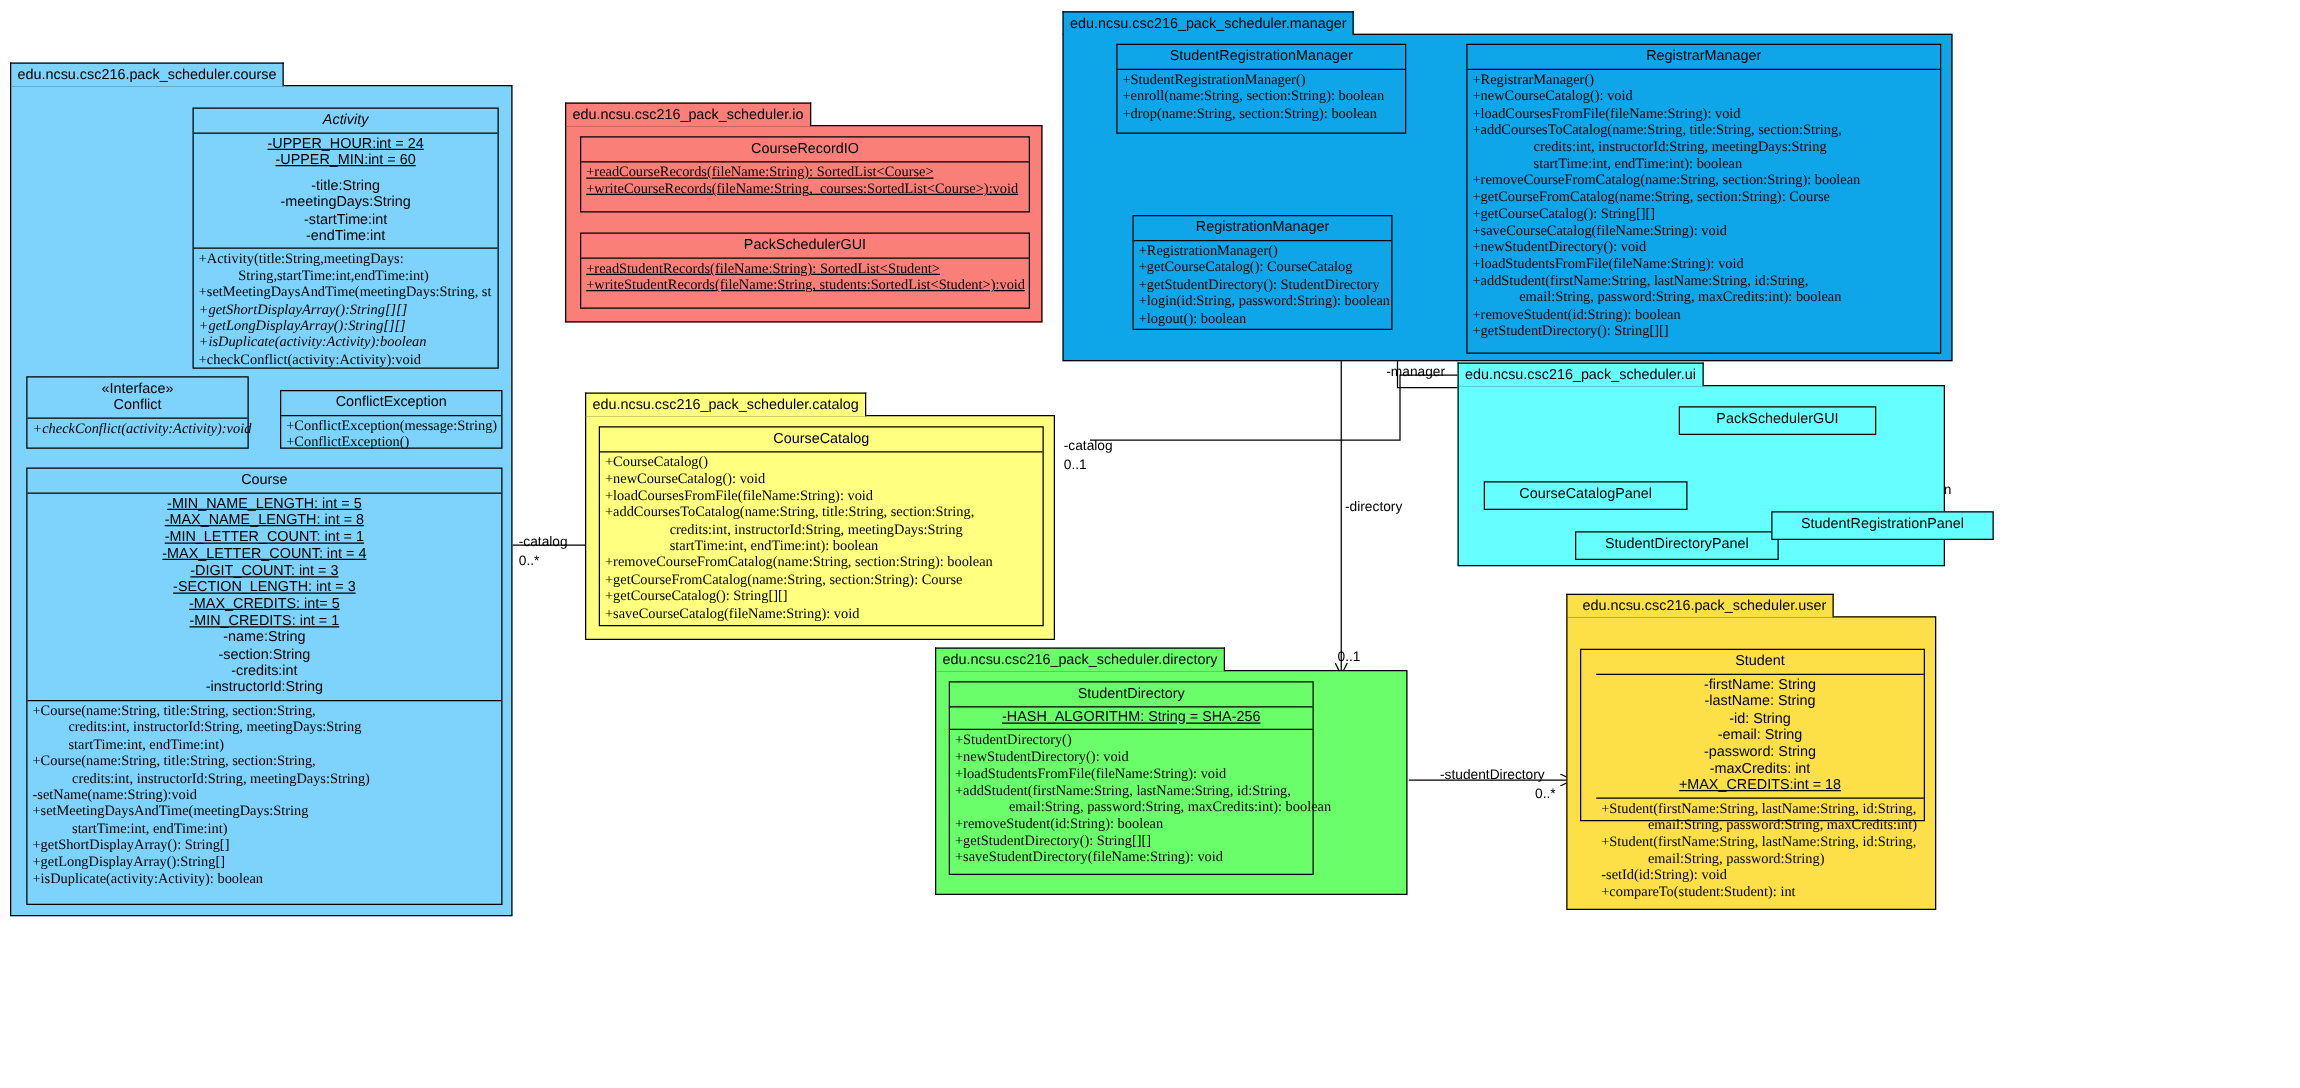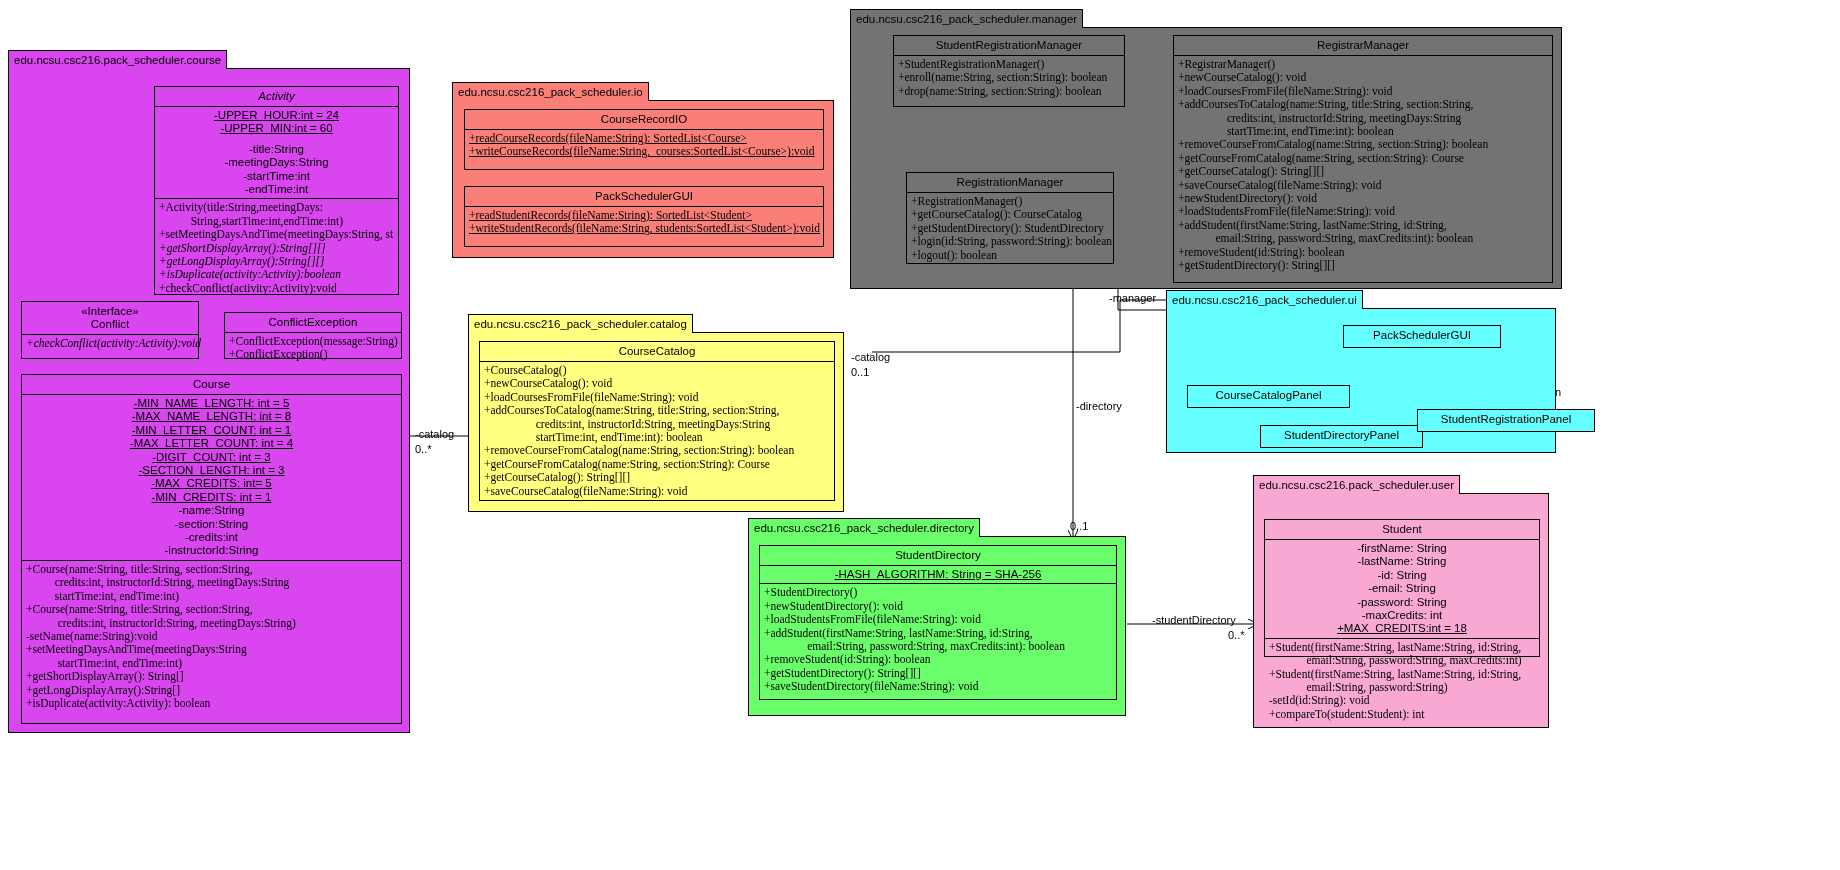--- a/index.html
+++ b/index.html
@@ -17,27 +17,27 @@
   .cls-ops{padding:2px 4px;line-height:13.4px;}
   .cls-attrs.noborder,.cls-ops.noborder{border-bottom:none;font-family:Liberation Serif, serif;}
   .row{white-space:pre;}
   .ital{font-style:italic;}
   .under{text-decoration:underline;}
   .empty{height:7px;}
   .lbl{position:absolute;white-space:nowrap;font-size:11px;background:transparent;}
   svg.edges{position:absolute;left:0;top:0;width:1840px;height:870px;overflow:visible;}
 
   
-  .p-course{background:#d946ef;}
+  .p-course{background:#7dd3fc;}
   .p-io{background:#fa7f79;}
-  .p-manager{background:#737373;}
+  .p-manager{background:#0ea5e9;}
   .p-catalog{background:#ffff80;}
   .p-ui{background:#66ffff;}
   .p-directory{background:#6aff6a;}
-  .p-user{background:#f9a8d4;}
+  .p-user{background:#fde047;padding-left:12px;}
 </style>
 </head>
 <body>
 
 <svg class="edges">
   <defs>
     <marker id="hollowtri" markerWidth="14" markerHeight="12" refX="12" refY="6" orient="auto">
       <path d="M0,0 L12,6 L0,12 z" fill="#ffffff" stroke="#000" stroke-width="1"></path>
     </marker>
     <marker id="openarrow" markerWidth="12" markerHeight="10" refX="10" refY="5" orient="auto">
@@ -264,21 +264,21 @@
   </div>
 
   <div class="cls p-ui" style="left:250px;top:100px;width:178px;height:23px;">
     <div class="cls-name" style="border-bottom:none;">StudentRegistrationPanel</div>
   </div>
 </div>
 
 <div class="pkg p-directory" style="left:748px;top:536px;width:378px;height:180px;">
   <div class="pkg-tab p-directory">edu.ncsu.csc216_pack_scheduler.directory</div>
 
-  <div class="cls p-directory" style="left:10px;top:8px;width:358px;height:155px;">
+  <div class="cls p-directory" style="left:10px;top:8px;width:292px;height:155px;">
     <div class="cls-name">StudentDirectory</div>
     <div class="cls-attrs">
       <div class="row under">-HASH_ALGORITHM: String = SHA-256</div>
     </div>
     <div class="cls-ops noborder">
       <div class="row">+StudentDirectory()</div>
       <div class="row">+newStudentDirectory(): void</div>
       <div class="row">+loadStudentsFromFile(fileName:String): void</div>
       <div class="row">+addStudent(firstName:String, lastName:String, id:String,</div>
       <div class="row">               email:String, password:String, maxCredits:int): boolean</div>

